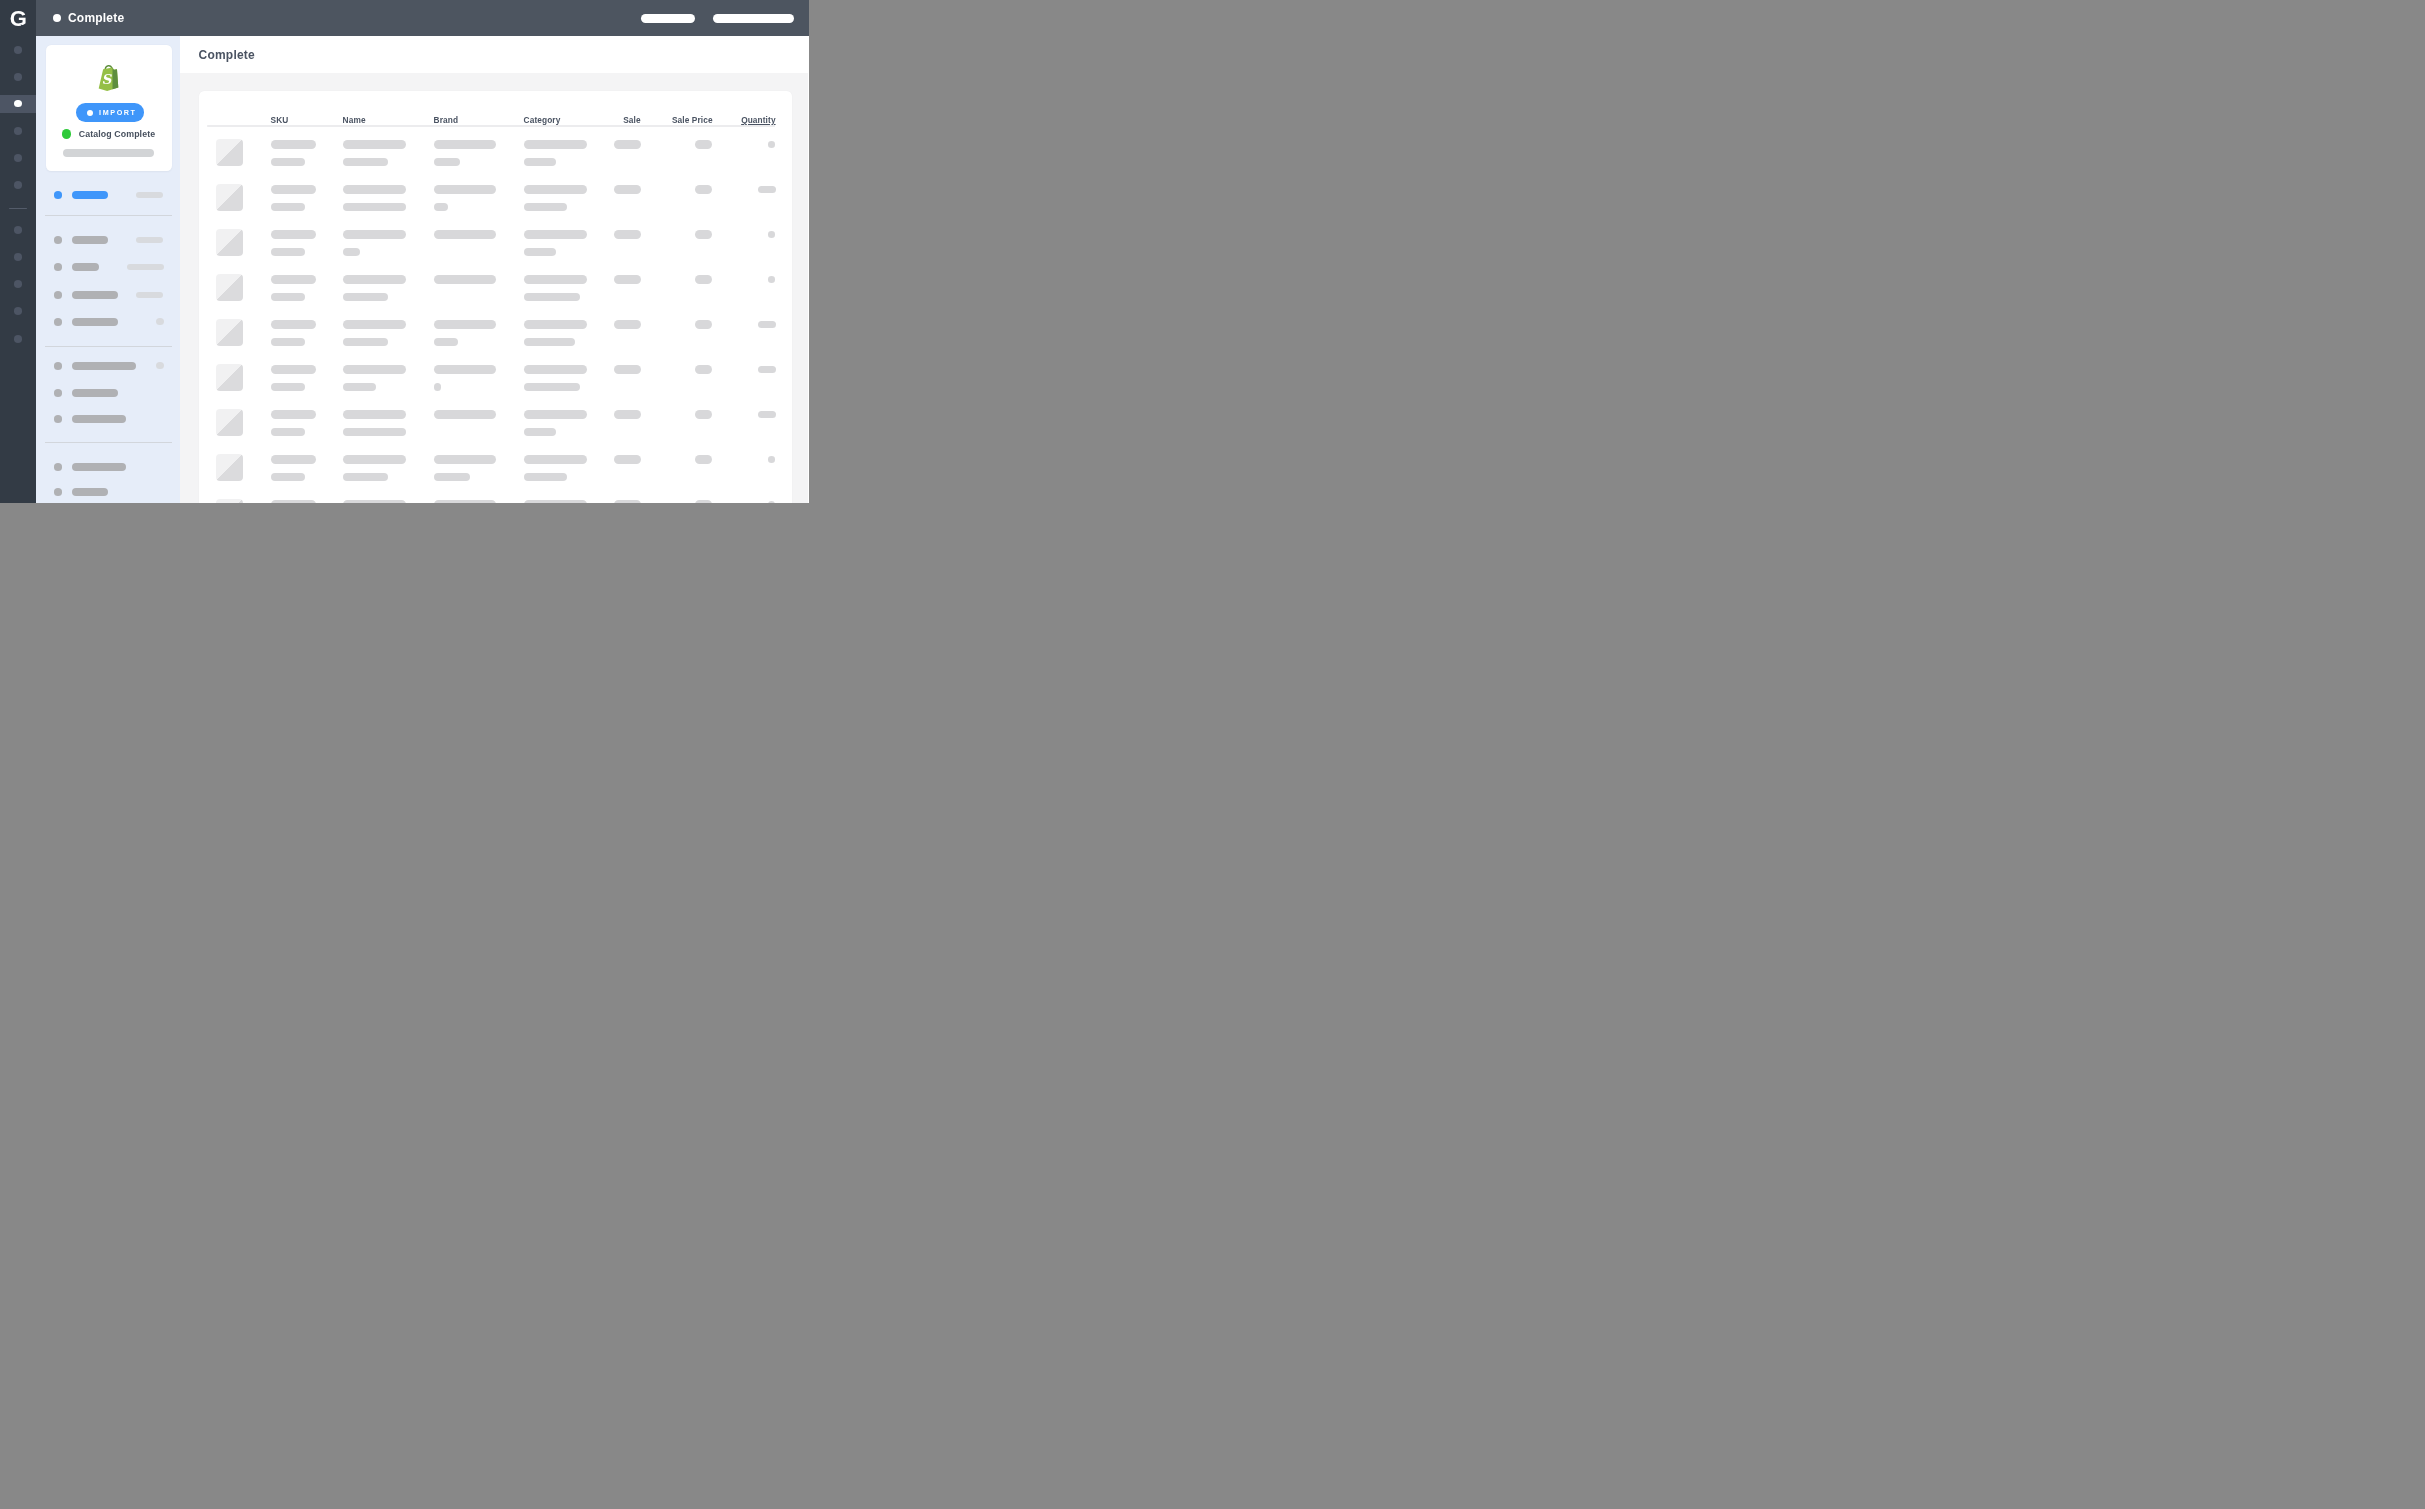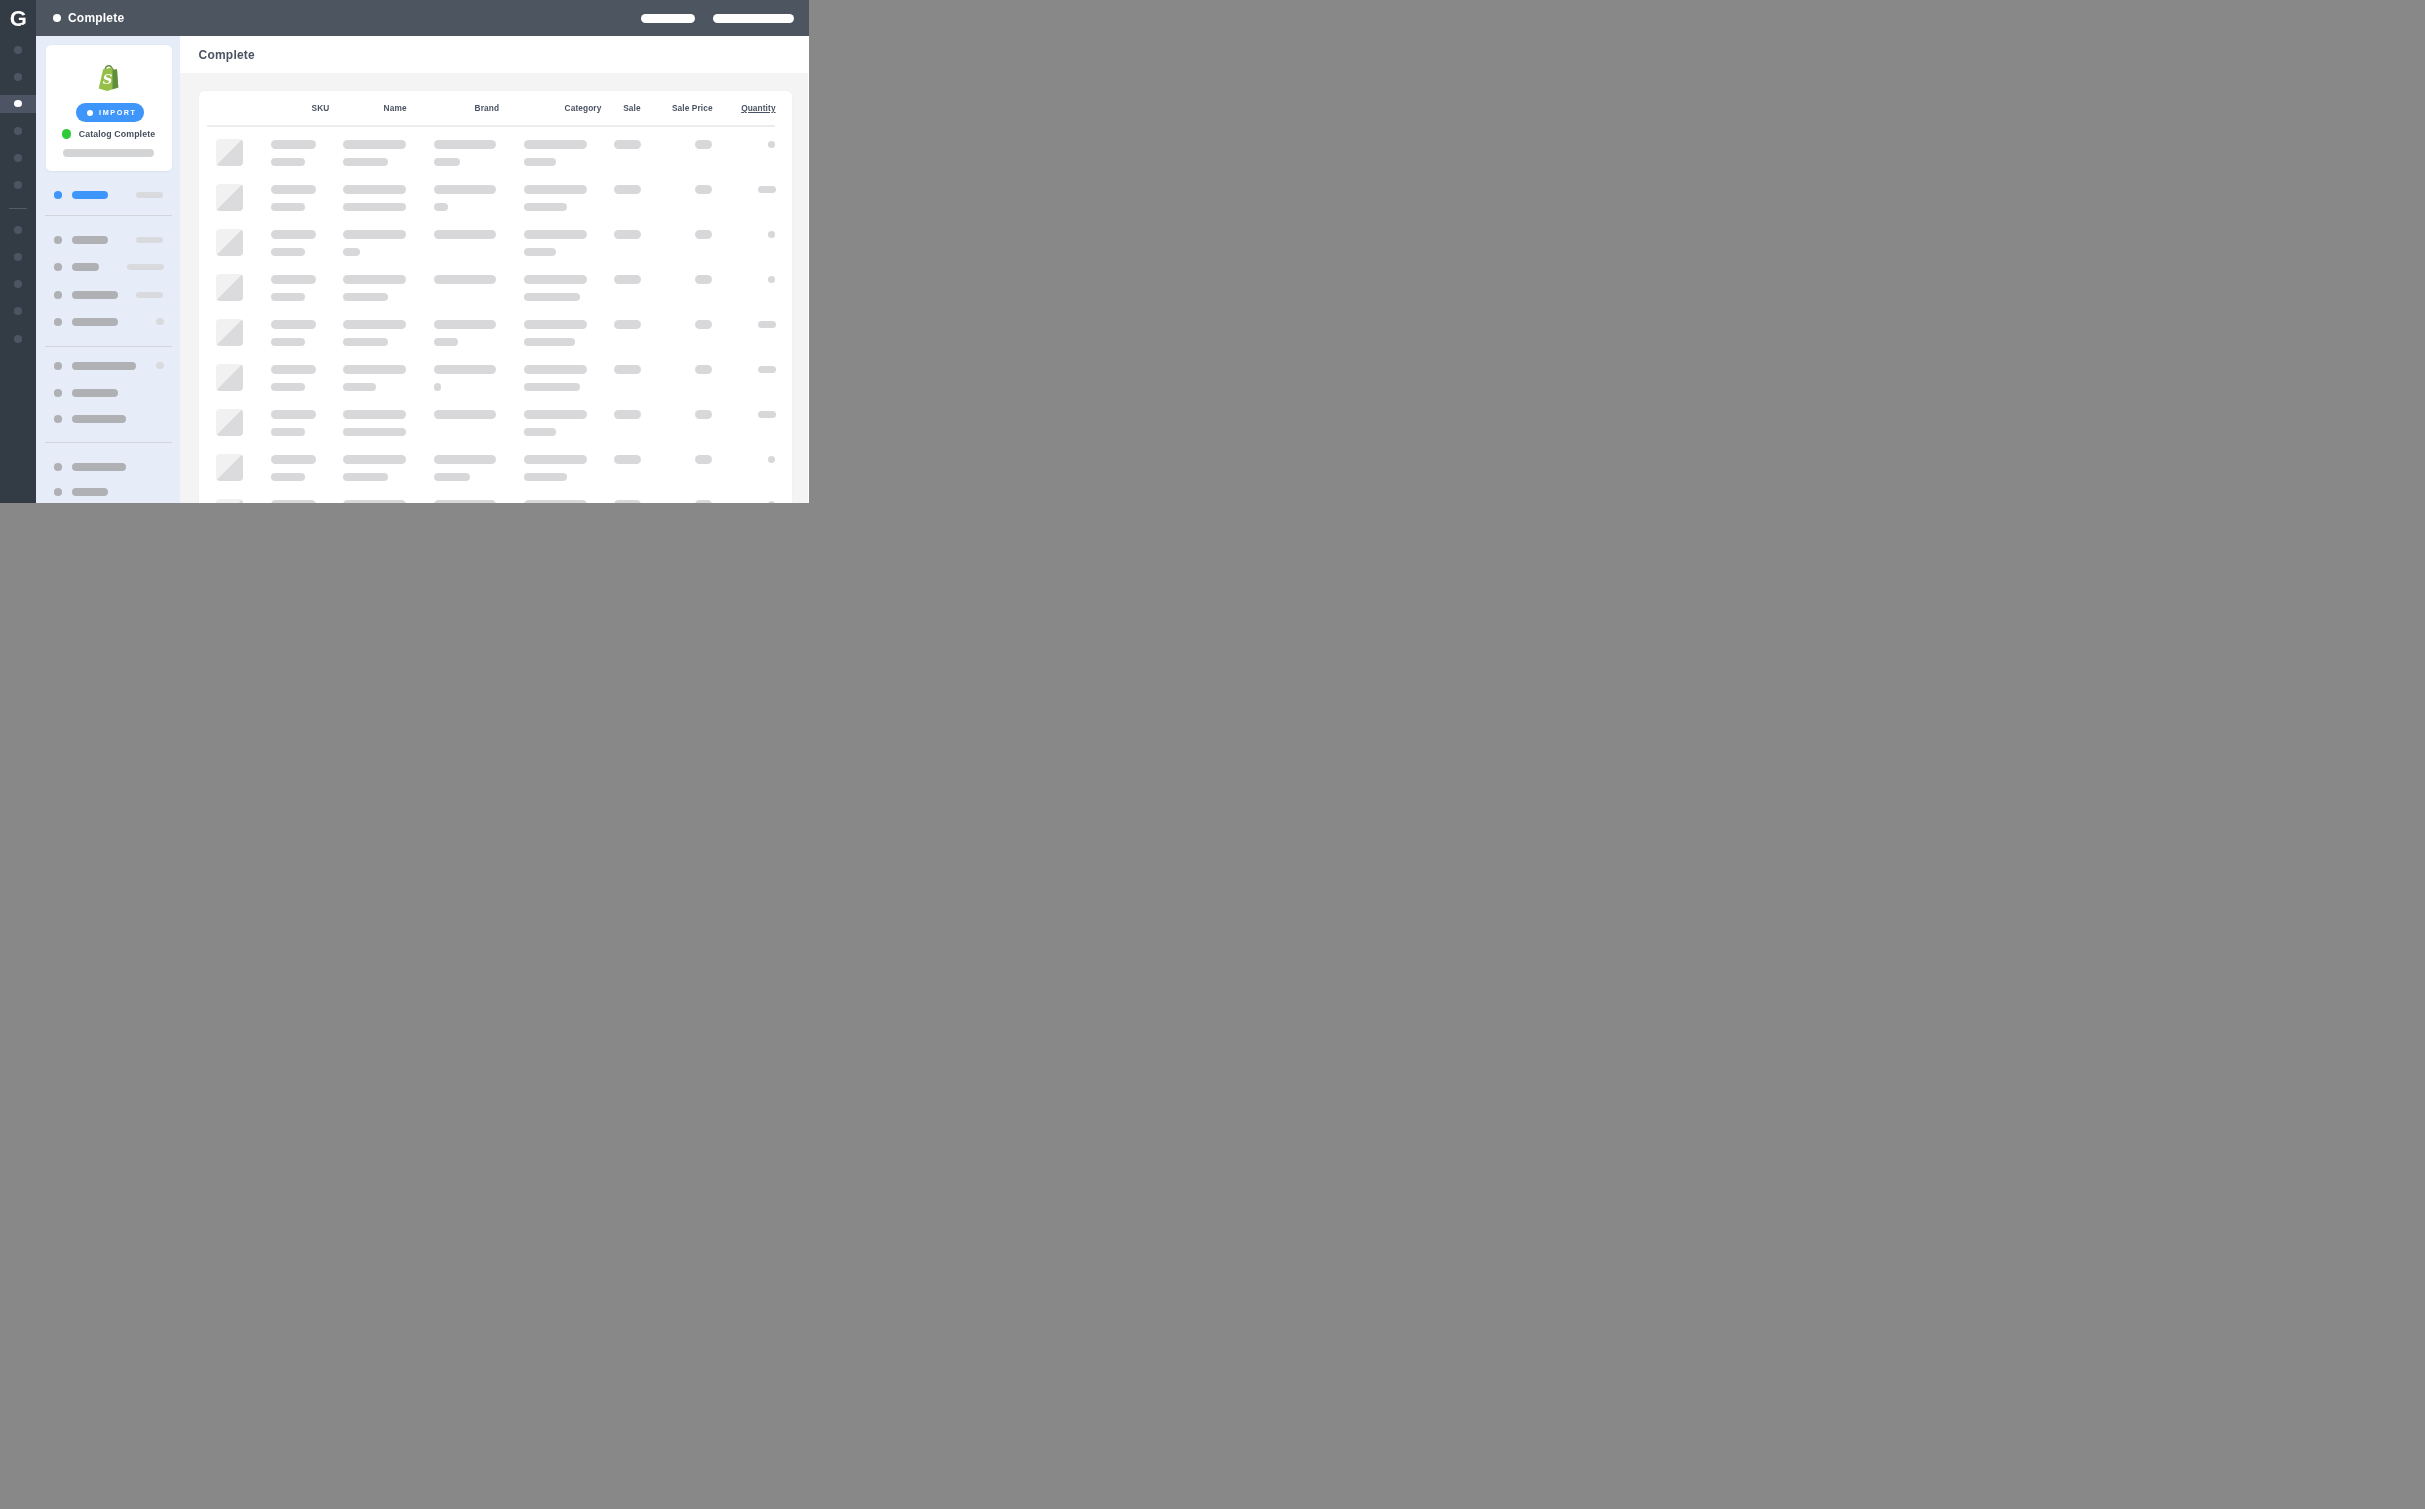--- a/index.html
+++ b/index.html
@@ -48,21 +48,21 @@
   .nav-right-circle{position:absolute;left:120px;top:0;width:7.8px;height:7.2px;border-radius:50%;background:#d8dade;}
   .nav-div{position:absolute;left:8.8px;width:127px;height:1px;background:#d2d6dc;}
 
   
   .page-header{position:absolute;left:180px;top:36px;width:628px;height:37px;background:#fff;z-index:2;}
   .page-title{position:absolute;left:18.6px;top:0;height:37px;display:flex;align-items:center;
     color:#4a5362;font-size:12px;font-weight:700;letter-spacing:0.2px;}
   .content{position:absolute;left:180px;top:73px;width:628px;height:430px;background:#f4f4f5;z-index:1;}
   .table-card{position:absolute;left:18.6px;top:18px;width:593px;height:466px;background:#fff;border-radius:5.2px;
     box-shadow:0 0.5px 1.6px rgba(50,60,80,.05);overflow:hidden;}
-  .th-label{position:absolute;top:12px;color:#4a5362;font-size:8.3px;font-weight:700;letter-spacing:0.1px;white-space:nowrap;margin-left:41px;}
+  .th-label{position:absolute;top:24px;color:#4a5362;font-size:8.3px;font-weight:700;letter-spacing:0.1px;white-space:nowrap;}
   .th-divider{position:absolute;left:8.8px;top:34px;width:568px;height:1.6px;background:#ececee;border-radius:0.8px;}
 
   .t-row{position:absolute;left:0;width:593px;height:37px;}
   .thumb{position:absolute;left:17px;top:0;width:27.4px;height:27.4px;border-radius:4.1px;
     background:linear-gradient(135deg,#f1f1f2 49.6%,#dbdbdd 50%);}
   .ph{position:absolute;height:8.8px;border-radius:4.7px;background:#d8d8da;}
   .qty-circle{position:absolute;top:2.1px;width:7.2px;height:6.7px;border-radius:50%;background:#d8d8da;}
   .qty-pill{position:absolute;top:2.1px;width:18px;height:6.7px;border-radius:3.6px;background:#d8d8da;}
 </style>
 </head>

